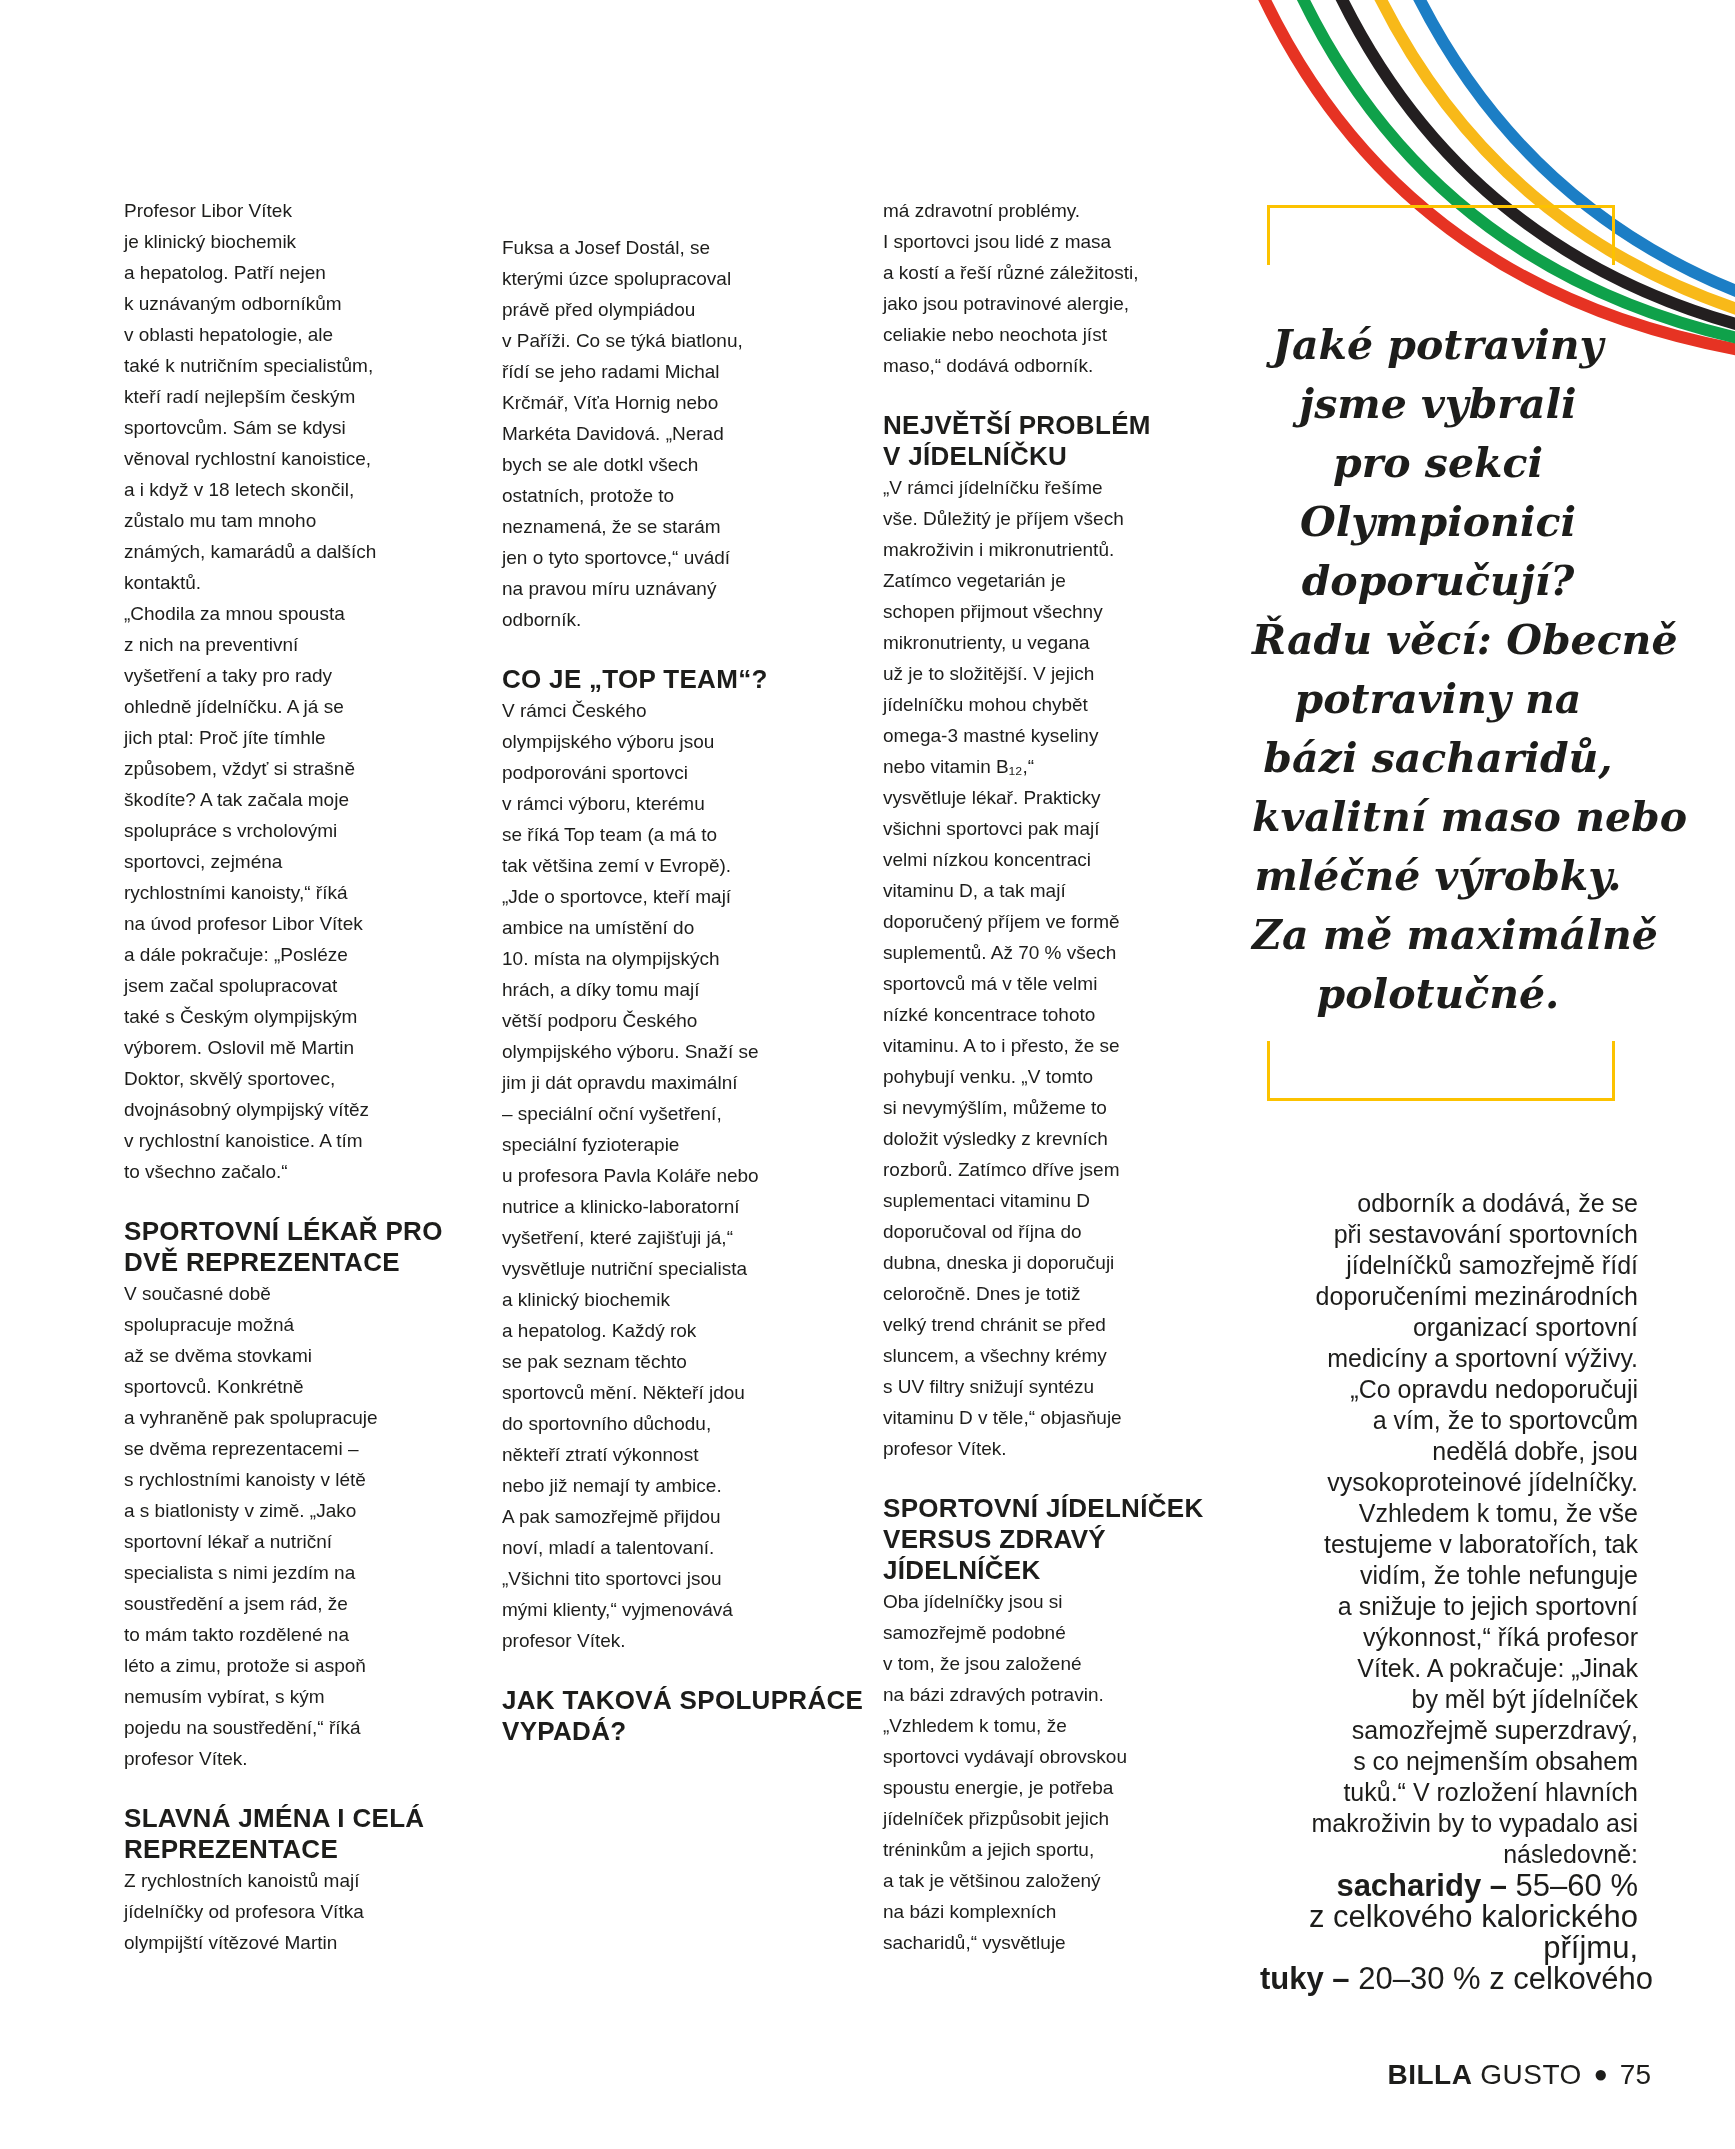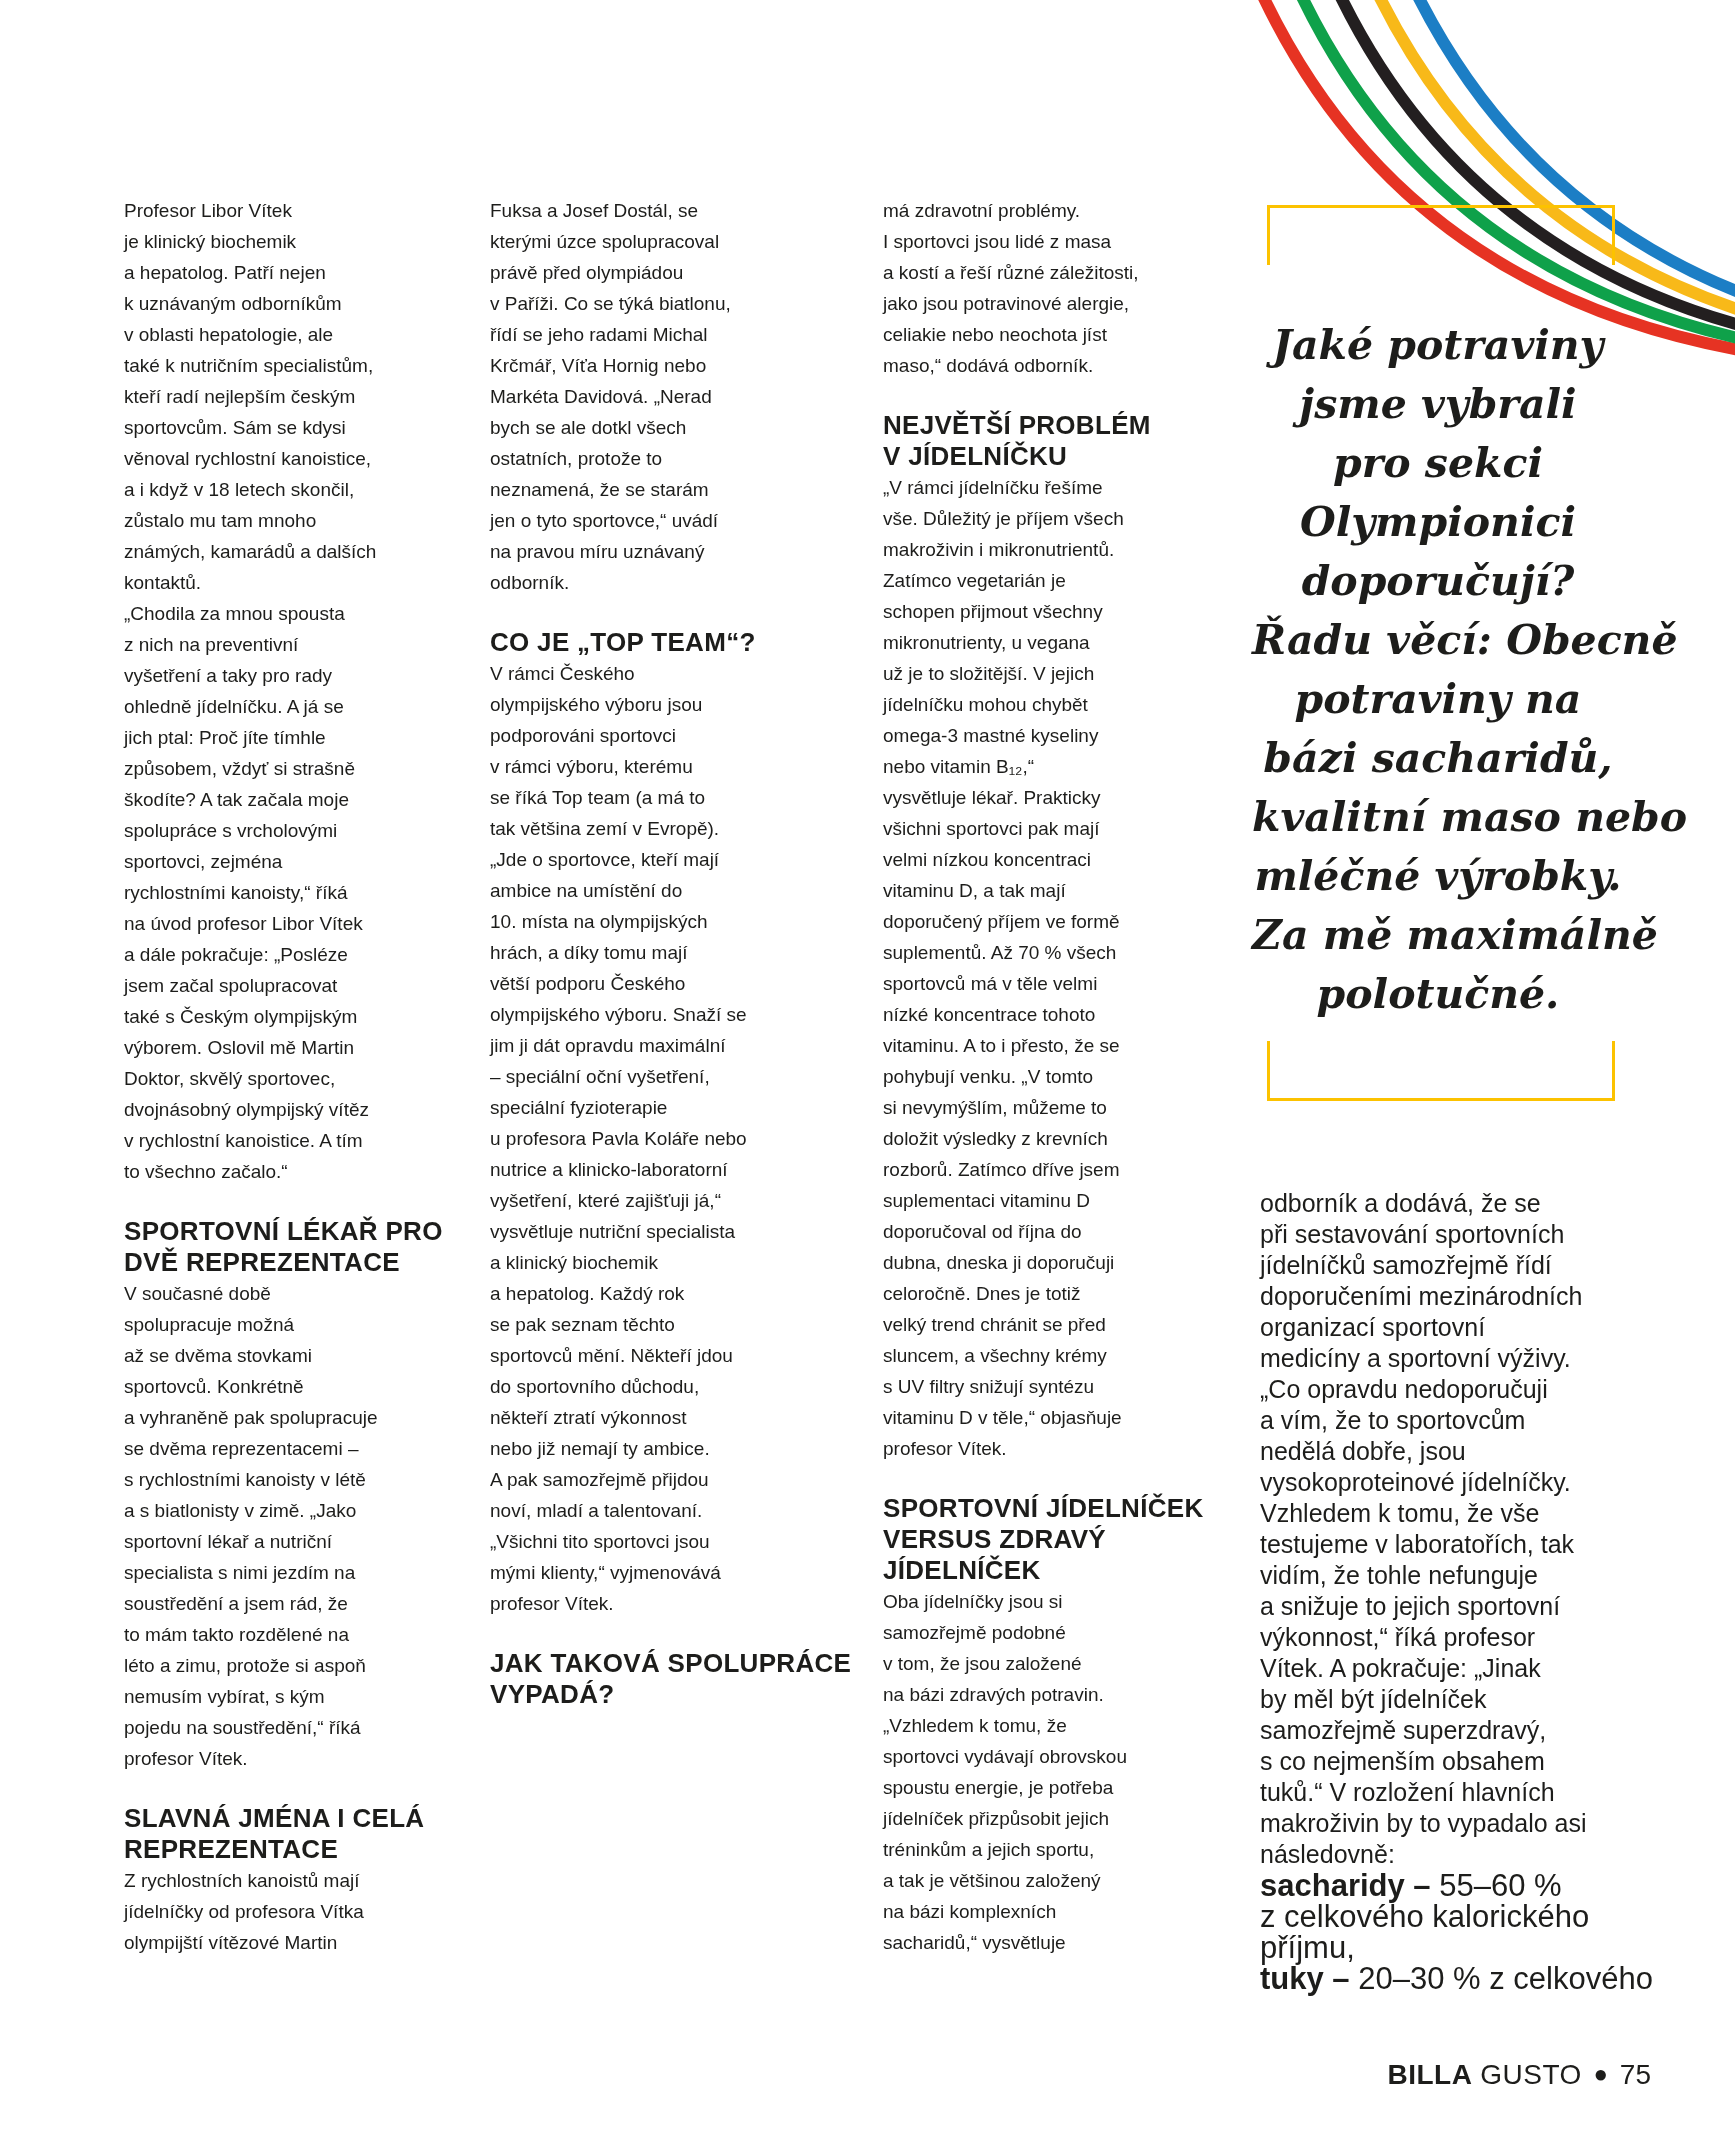--- a/index.html
+++ b/index.html
@@ -29,23 +29,23 @@
   .col h3 {
     margin: 29px 0 0 0;
     font-size: 26px;
     line-height: 31px;
     font-weight: 700;
     white-space: pre;
     color: #1d1d1b;
     letter-spacing: 0.3px;
   }
   .col-1 { left: 124px; }
-  .col-2 { left: 490px; }
+  .col-2 { left: 502px; margin-top: 37px; }
   .col-3 { left: 883px; }
-  .col-4-text { left: 1260px; top: 1188px; position: absolute; width: 378px; }
+  .col-4-text { left: 1260px; top: 1188px; position: absolute; width: 378px; text-align: right; }
   .col-4-text p { margin: 0; font-size: 25px; line-height: 31px; white-space: pre; }
   .macro-line { font-size: 31px; line-height: 31px; white-space: pre; }
   .macro-line strong { font-weight: 700; }
   
   .ribbons {
     position: absolute;
     left: 1144px;
     top: 0;
     width: 591px;
     height: 507px;

